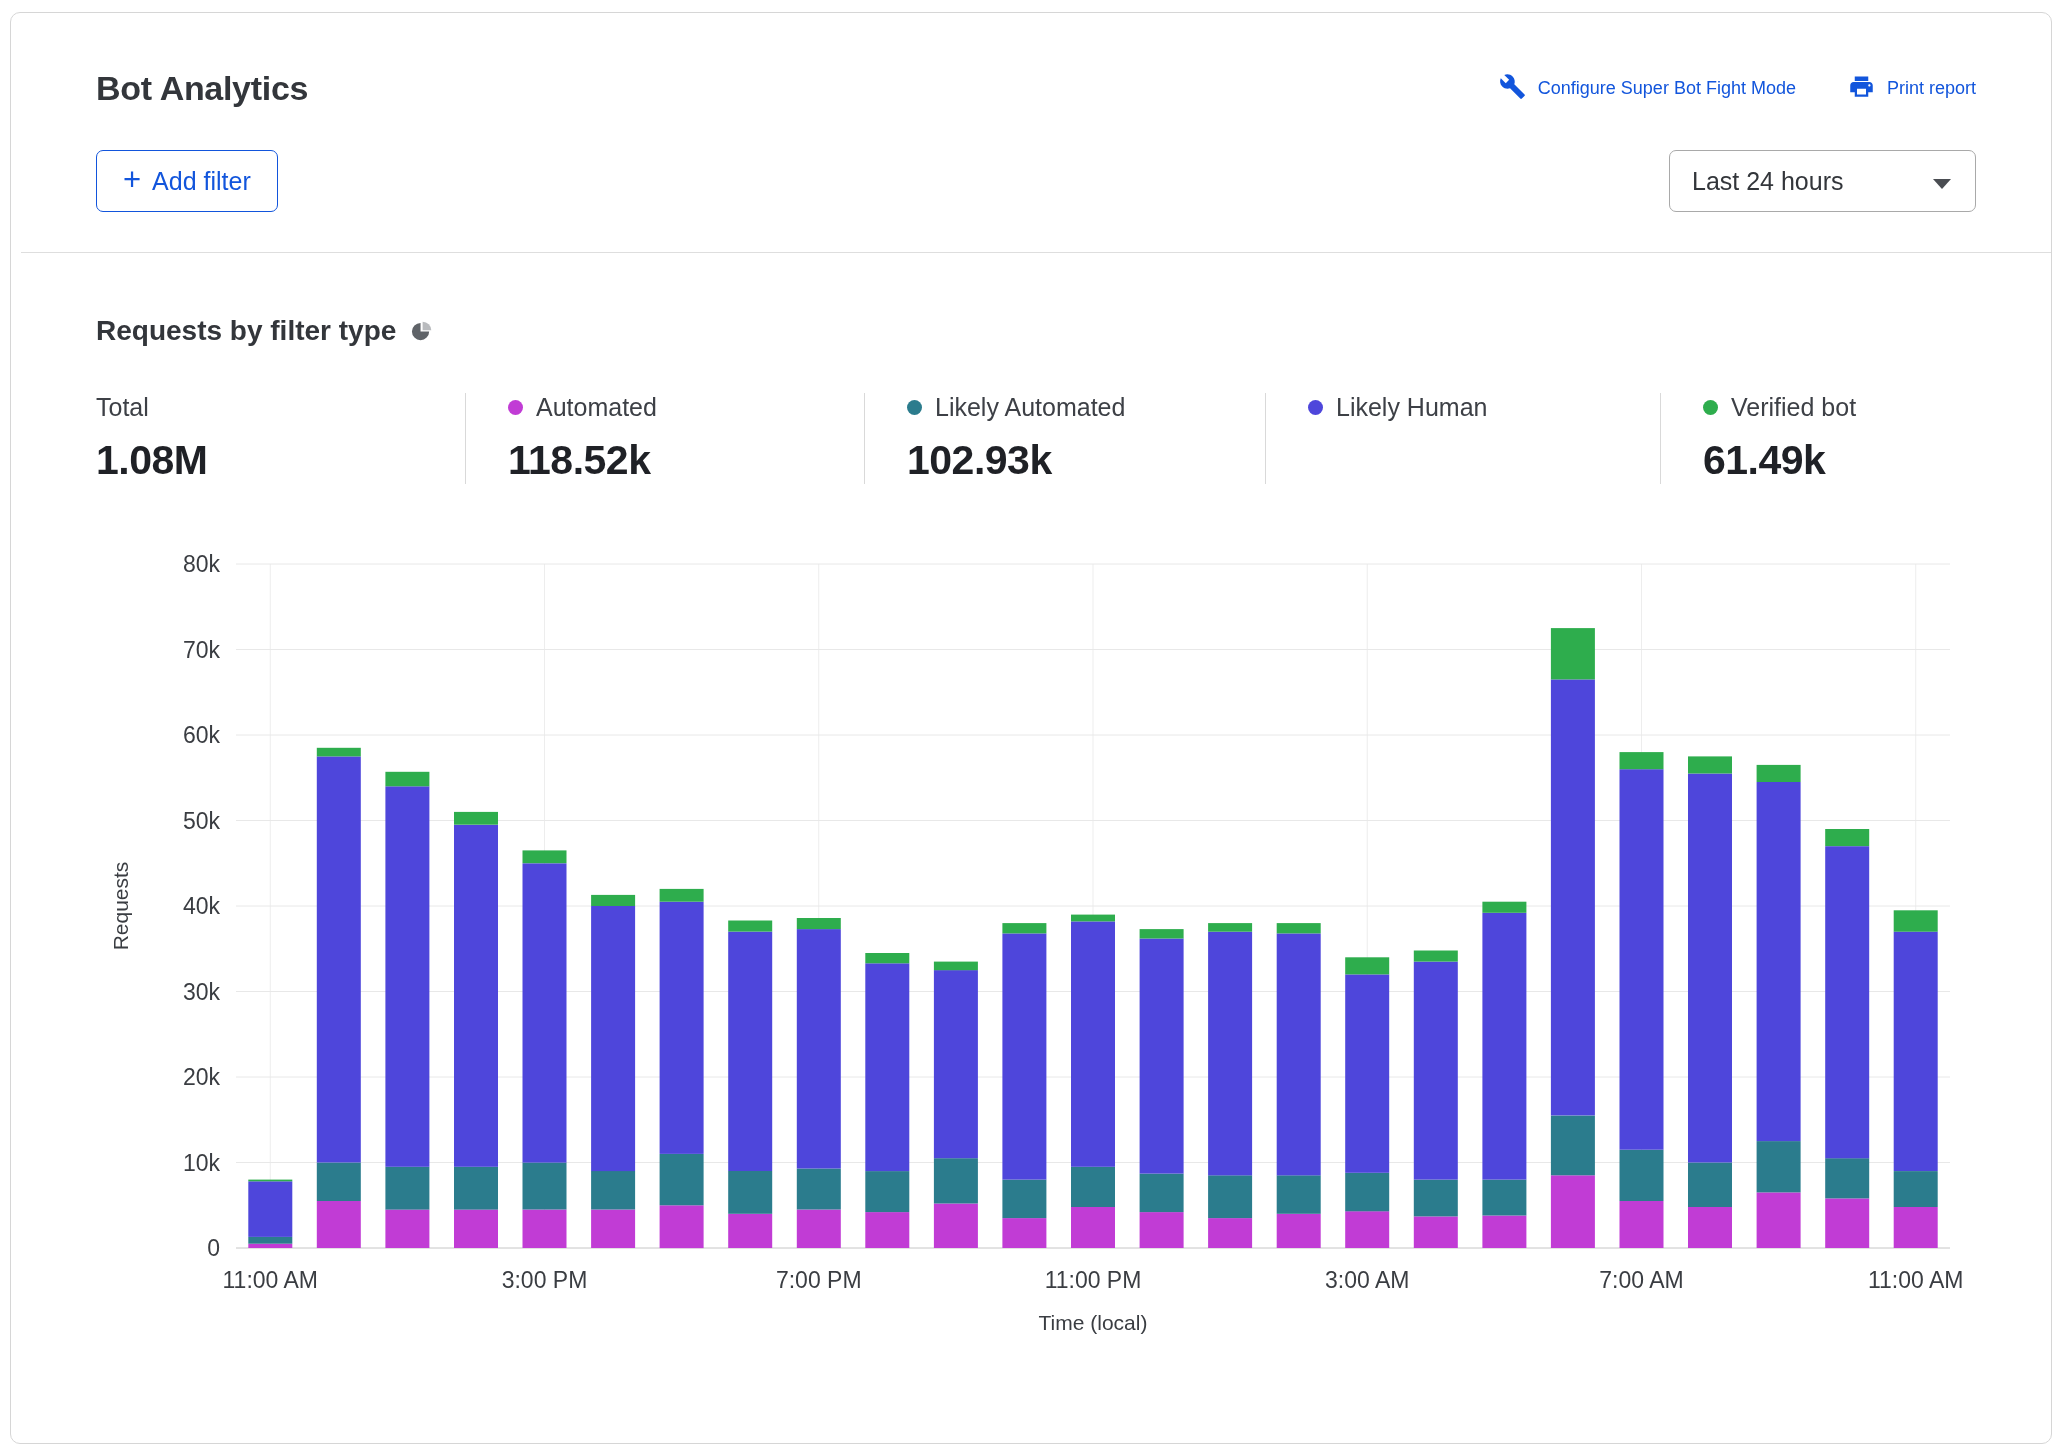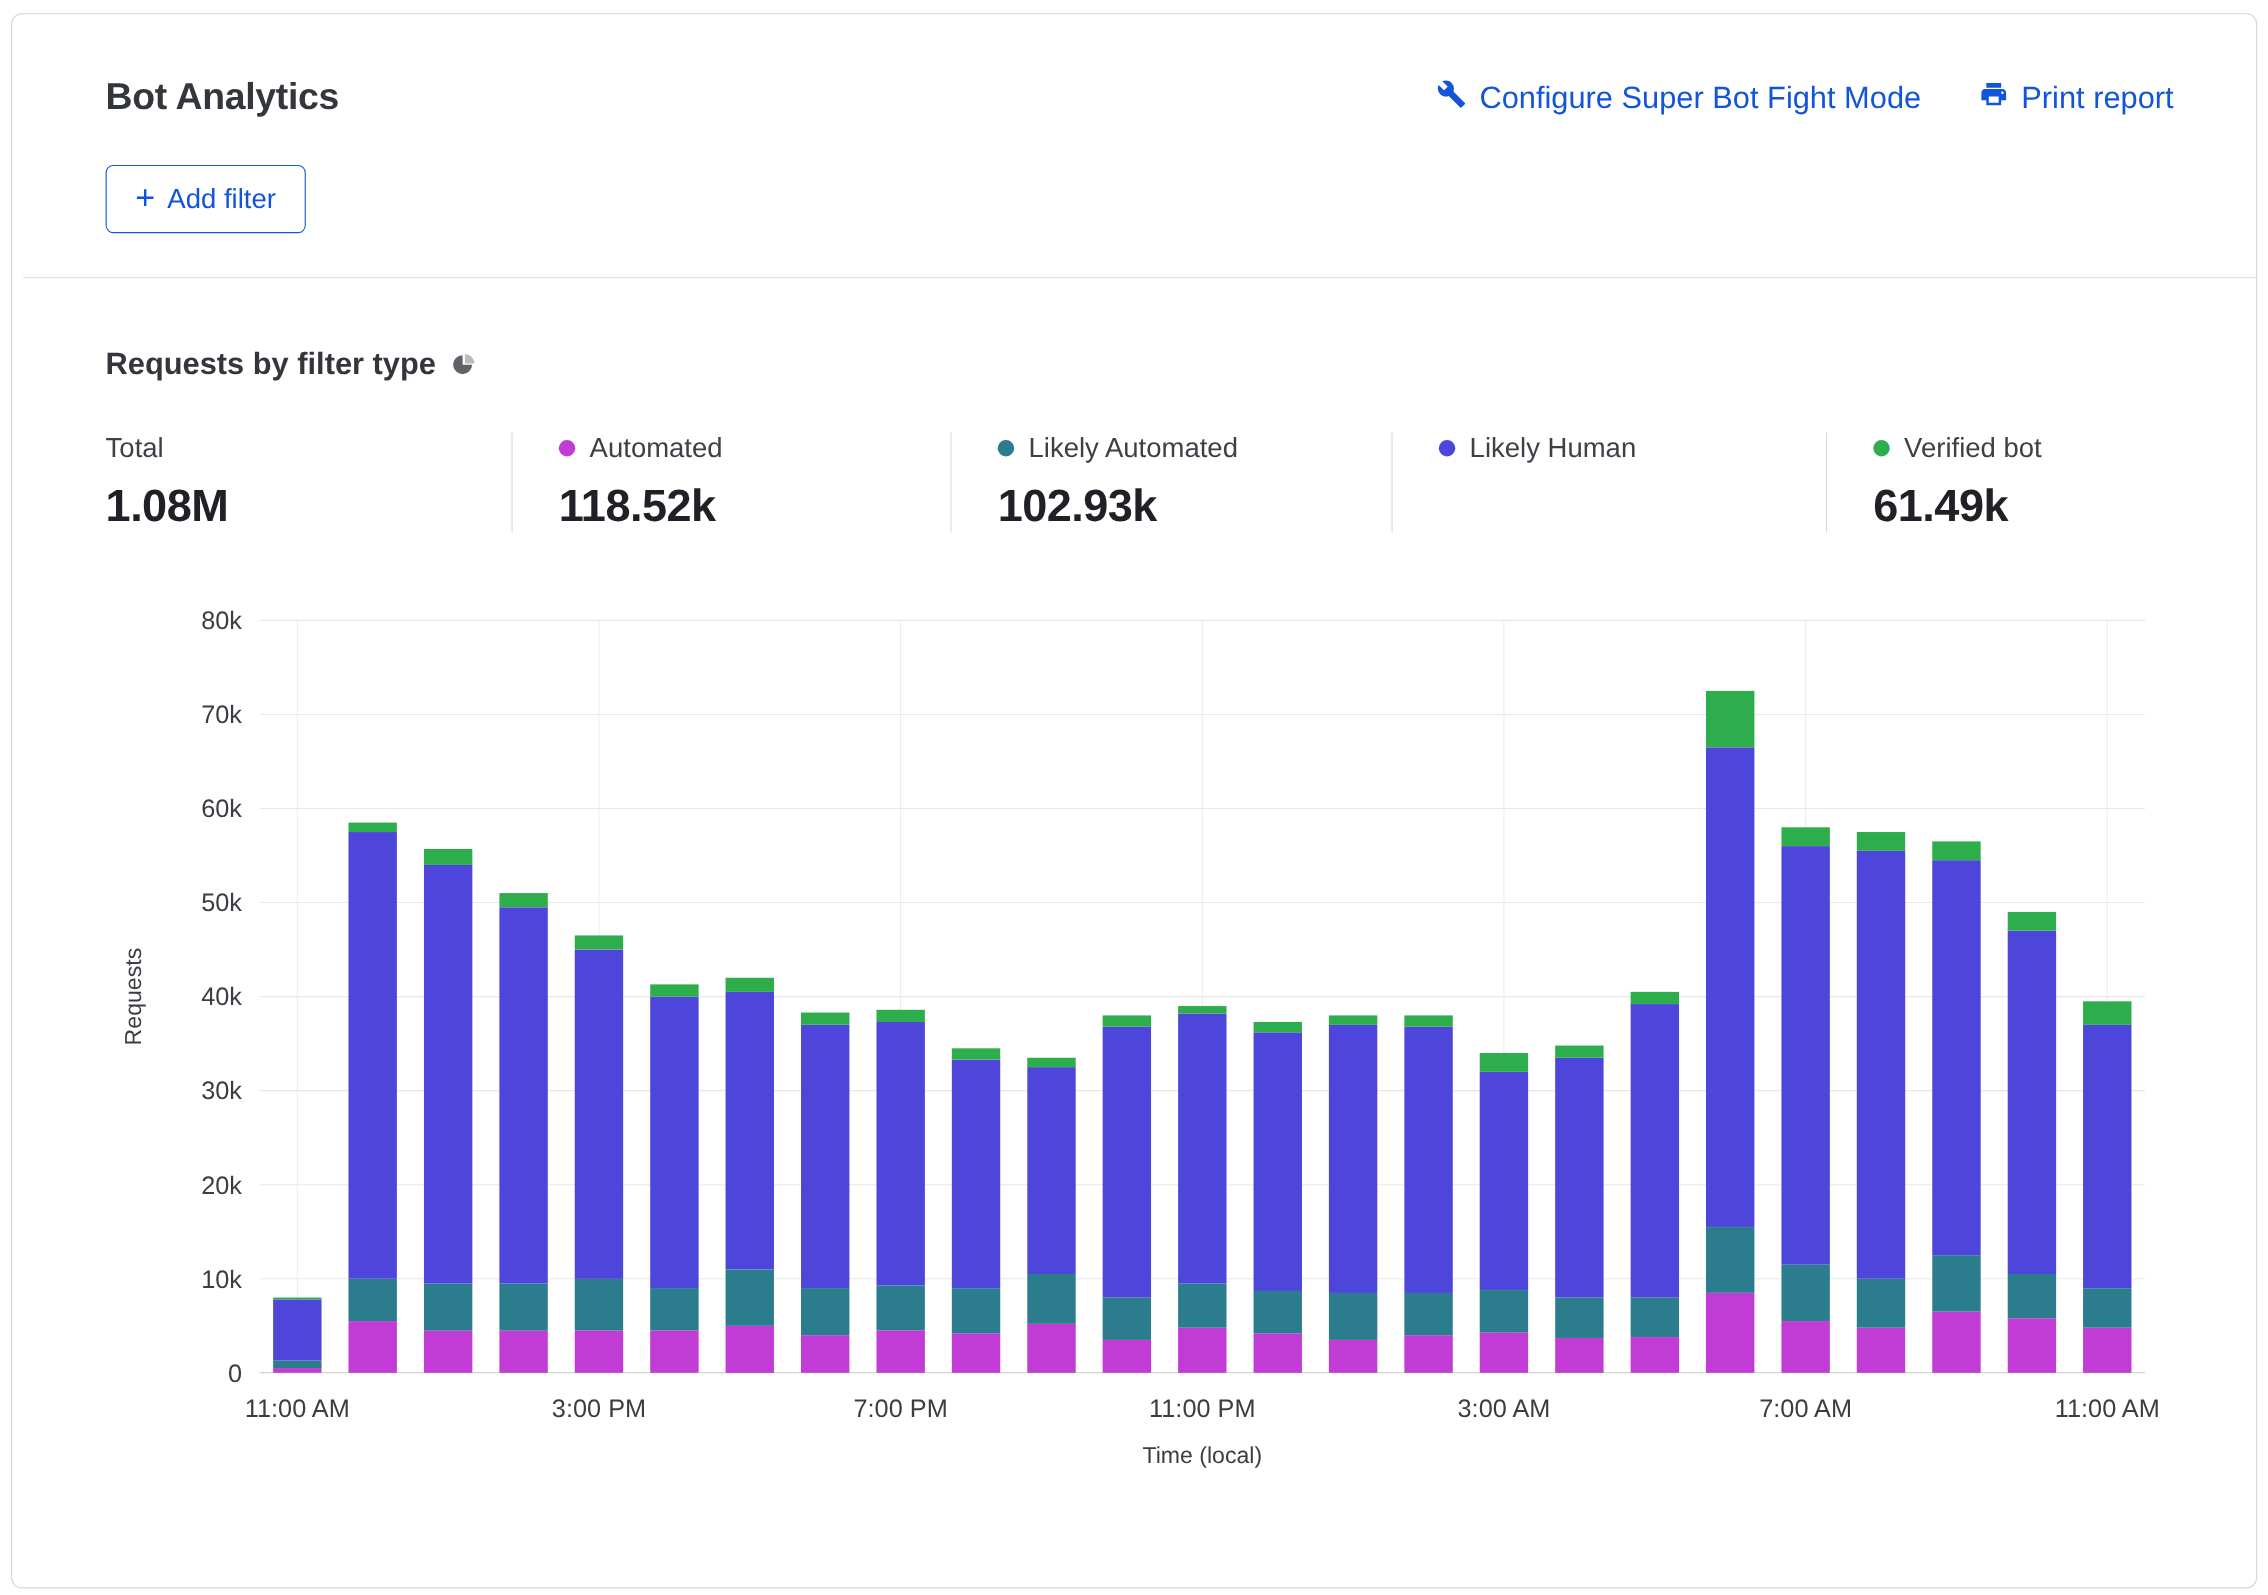--- a/index.html
+++ b/index.html
@@ -9,21 +9,21 @@
   *{box-sizing:border-box}
   html,body{margin:0;padding:0;background:#fff;width:2062px;height:1450px;overflow:hidden;
     font-family:"Liberation Sans",sans-serif;color:#36393F;}
   .card{margin:12px 10px 0;border:1px solid var(--border);border-radius:10px;
     min-height:1432px;background:#fff;padding-left:10px;}
   .card-header{padding:56px 75px 40px;}
   .header-top{display:flex;justify-content:space-between;align-items:center;}
   h1{font-size:34px;margin:0;font-weight:700;color:#33363B;letter-spacing:-0.3px;}
   .header-links{display:flex;gap:52px;align-items:center;}
   .hlink{display:inline-flex;gap:12px;align-items:center;color:var(--link);
-    font-size:28px;text-decoration:none;cursor:pointer;}
+    font-size:18px;text-decoration:none;cursor:pointer;}
   .hlink svg{width:27px;height:27px;fill:var(--link);}
   .header-controls{display:flex;justify-content:space-between;align-items:center;margin-top:42px;}
   .btn-add{display:inline-flex;align-items:center;gap:11px;height:62px;padding:0 26px;
     border:1px solid var(--link);border-radius:7px;background:#fff;color:var(--link);
     font-size:25px;cursor:pointer;font-family:inherit;}
   .plus{font-size:31px;line-height:1;margin-top:-3px;font-weight:400;}
   .select{display:inline-flex;align-items:center;justify-content:space-between;width:307px;height:62px;
     border:1px solid #A9A9A9;border-radius:7px;padding:0 22px;font-size:25px;color:#33363B;
     cursor:pointer;background:#fff;}
   .select svg{width:22px;height:13px;}
@@ -73,20 +73,28 @@
           </span>
           <span>Print report</span>
         </a>
       </div>
     </div>
     <div class="header-controls">
       <button class="btn-add">
         <span class="plus">+</span>
         <span>Add filter</span>
       </button>
+      <div class="select">
+        <span>Last 24 hours</span>
+        <span>
+          <svg viewBox="0 0 22 13">
+              <polygon points="2,2 11,12 20,2" fill="#4A4D52"></polygon>
+            </svg>
+        </span>
+      </div>
     </div>
   </div>
 
   <div class="hr"></div>
 
   <div class="card-body">
     <div class="section-head">
       <h2>Requests by filter type</h2>
       <span class="pie-icon">
         <svg viewBox="0 0 24 24">

